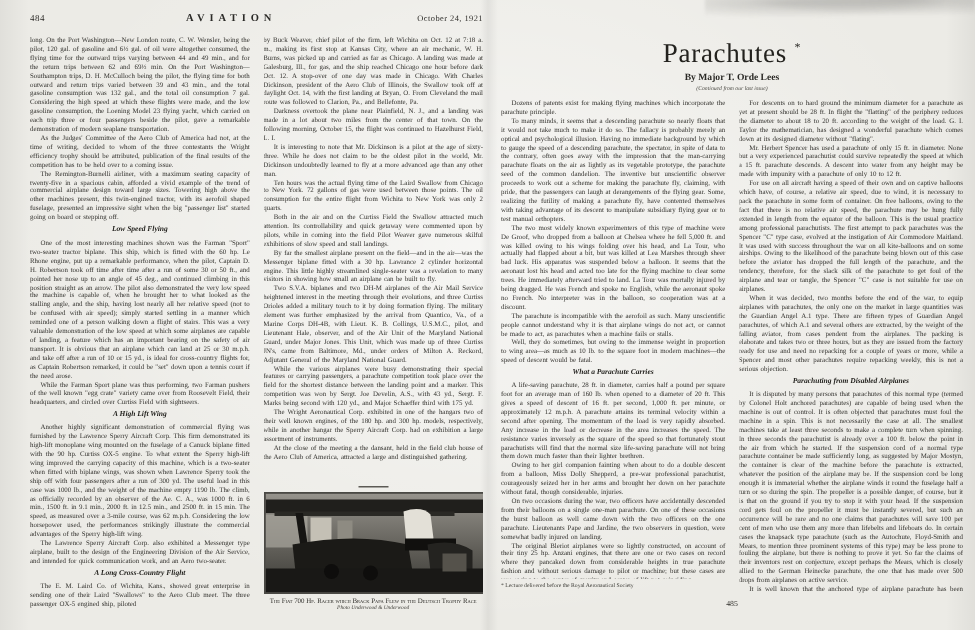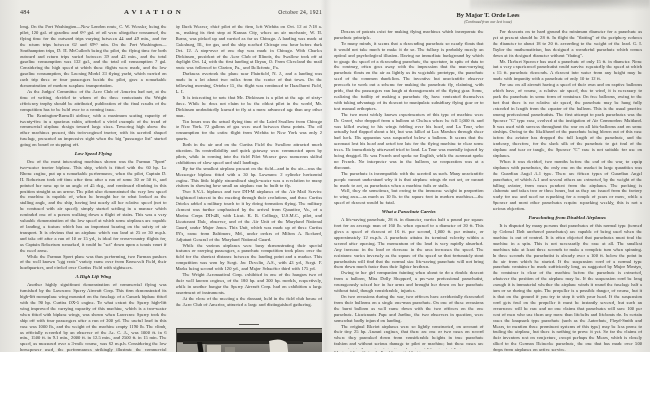--- a/index.html
+++ b/index.html
@@ -1,17 +1,17 @@
 <!DOCTYPE html>
 <html><head>
 <meta charset="utf-8">
 <style>
   html,body{margin:0;padding:0;}
   .spread{
-    position:relative; width:650px; height:352px; overflow:hidden;
+    position:relative; width:650px; height:420px; overflow:hidden;
     background:#ecebe6;
     background-image:
       radial-gradient(ellipse at 50% 40%, rgba(255,255,255,0.55), rgba(0,0,0,0) 70%),
       linear-gradient(90deg, rgba(0,0,0,0.05) 0, rgba(0,0,0,0) 3%, rgba(0,0,0,0) 97%, rgba(0,0,0,0.05) 100%);
     font-family:"Liberation Serif","DejaVu Serif",serif;
     color:#2c2b28;
   }
   
   .spread::before{
     content:""; position:absolute; left:320px; top:0; width:12px; height:420px;
@@ -134,20 +134,21 @@
             <rect x="118" y="40" width="16" height="12" fill="#55524b"></rect>
           </svg>
         </div>
         <p class="caption">The Fiat 700 Hp. Racer which Brack Papa Flew in the Deutsch Trophy Race</p>
         <p class="credit">Photo Underwood &amp; Underwood</p>
       </div>
     </div>
   </div>
 
   <div class="page page-right">
+    <h1 class="art-title"><span>Parachutes</span>&nbsp;<sup>*</sup></h1>
     <p class="art-byline">By Major T. Orde Lees</p>
     <p class="art-cont">(Continued from our last issue)</p>
     <div class="cols cols-right">
       <div class="col col-flex">
         <div class="blocks-grow">
             <p class="para">Dozens of patents exist for making flying machines which incorporate the parachute principle.</p>
             <p class="para">To many minds, it seems that a descending parachute so nearly floats that it would not take much to make it do so. The fallacy is probably merely an optical and psychological illusion. Having no immediate background by which to gauge the speed of a descending parachute, the spectator, in spite of data to the contrary, often goes away with the impression that the man-carrying parachute floats on the air as lightly as its vegetable prototype, the parachute seed of the common dandelion. The inventive but unscientific observer proceeds to work out a scheme for making the parachute fly, claiming, with pride, that the passengers can laugh at derangements of the flying gear. Some, realizing the futility of making a parachute fly, have contented themselves with taking advantage of its descent to manipulate subsidiary flying gear or to test manual orthopters.</p>
             <p class="para">The two most widely known experimenters of this type of machine were De Groof, who dropped from a balloon at Chelsea where he fell 5,000 ft. and was killed owing to his wings folding over his head, and La Tour, who actually had flapped about a bit, but was killed at Lea Marshes through sheer bad luck. His apparatus was suspended below a balloon. It seems that the aeronaut lost his head and acted too late for the flying machine to clear some trees. He immediately afterward tried to land. La Tour was mortally injured by being dragged. He was French and spoke no English, while the aeronaut spoke no French. No interpreter was in the balloon, so cooperation was at a discount.</p>
             <p class="para">The parachute is incompatible with the aerofoil as such. Many unscientific people cannot understand why it is that airplane wings do not act, or cannot be made to act, as parachutes when a machine fails or stalls.</p>
             <p class="para">Well, they do sometimes, but owing to the immense weight in proportion to wing area—as much as 10 lb. to the square foot in modern machines—the speed of descent would be fatal.</p>

